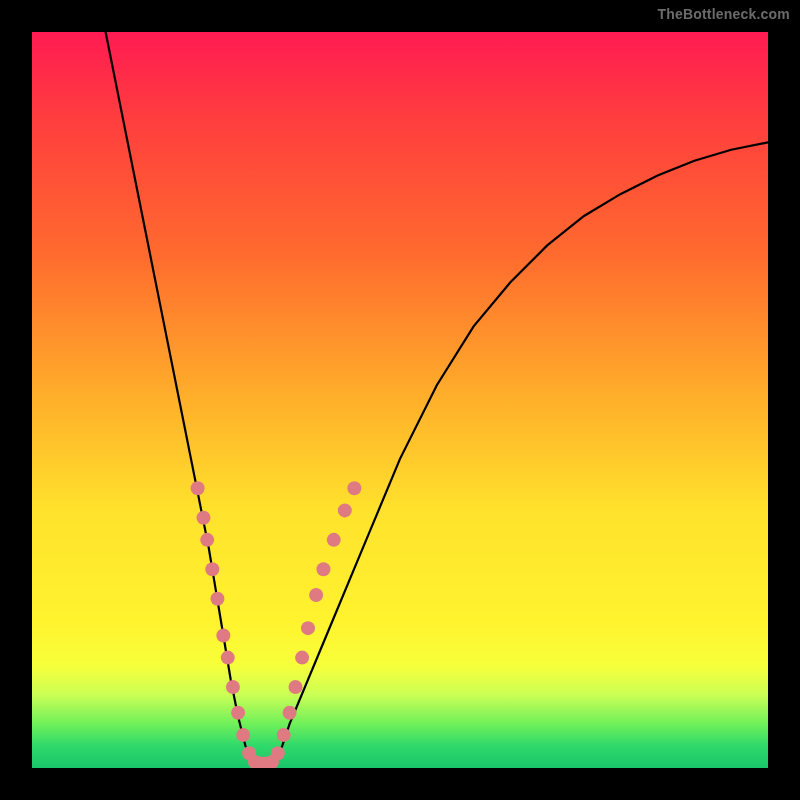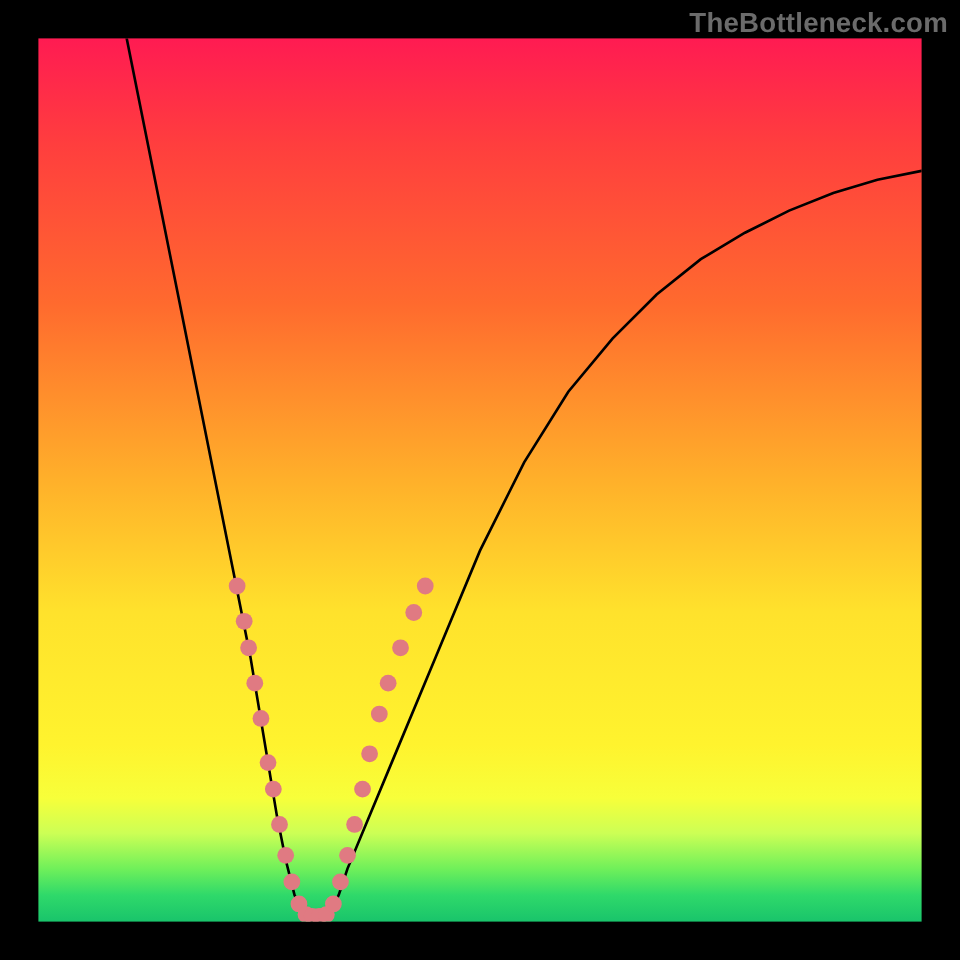--- a/index.html
+++ b/index.html
@@ -35,21 +35,21 @@
       #ccff55 90%,
       #70f05a 94%,
       #2fd96a 97%,
       #19c46b 100%
     );
   }
   .watermark {
     position: absolute;
     top: 6px;
     right: 10px;
-    font-size: 23px;
+    font-size: 14px;
     color: #6b6b6b;
     font-weight: 600;
     letter-spacing: 0.2px;
     user-select: none;
   }
   svg.curve {
     position: absolute;
     left: 0;
     top: 0;
     width: 736px;

